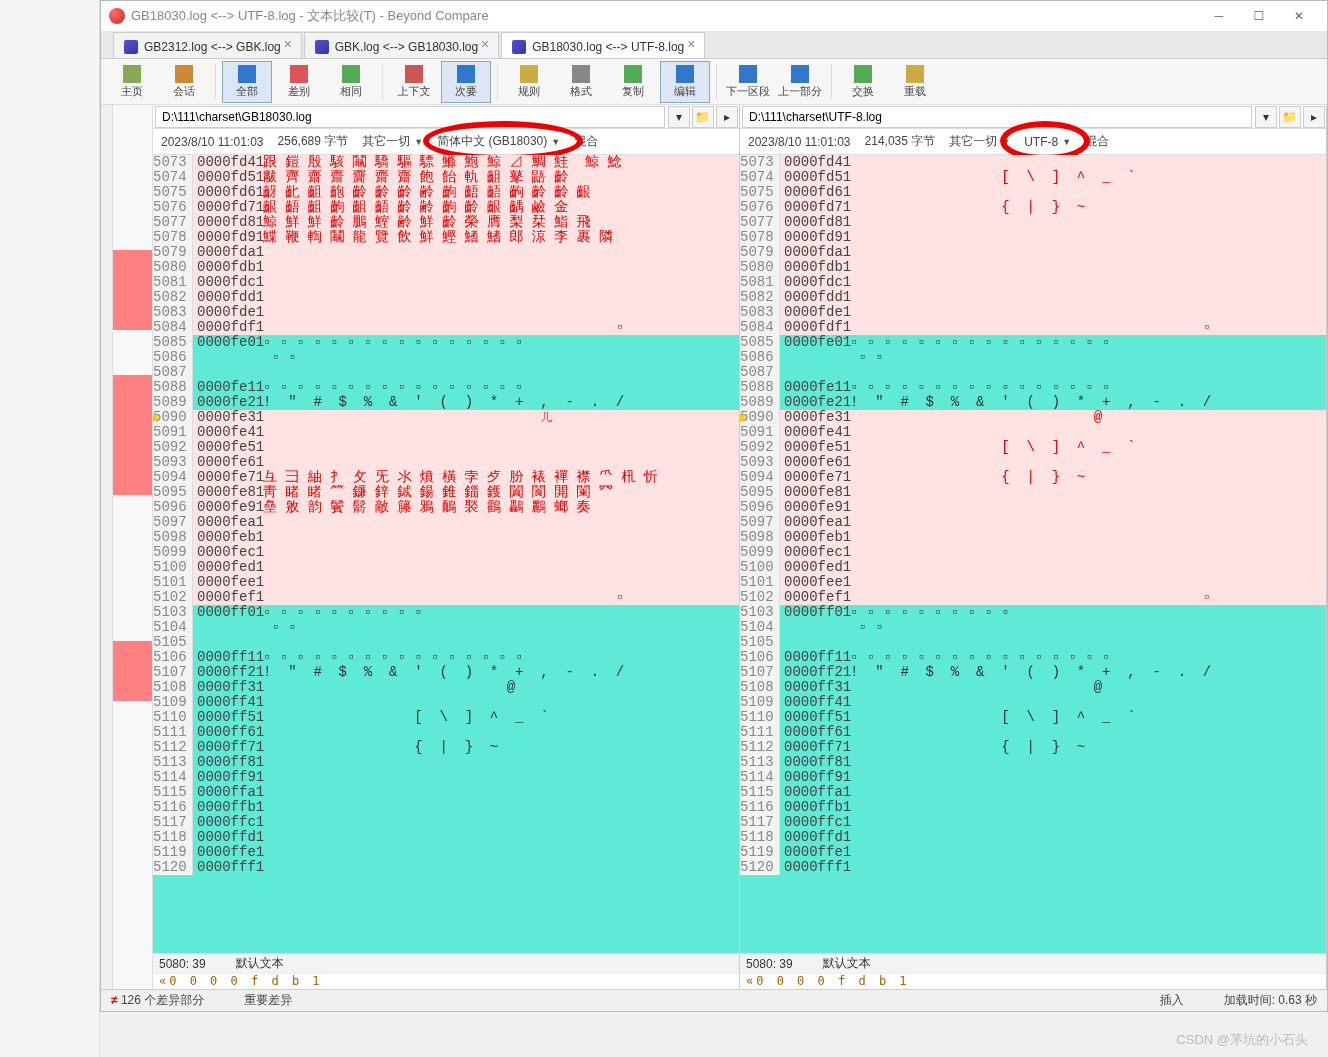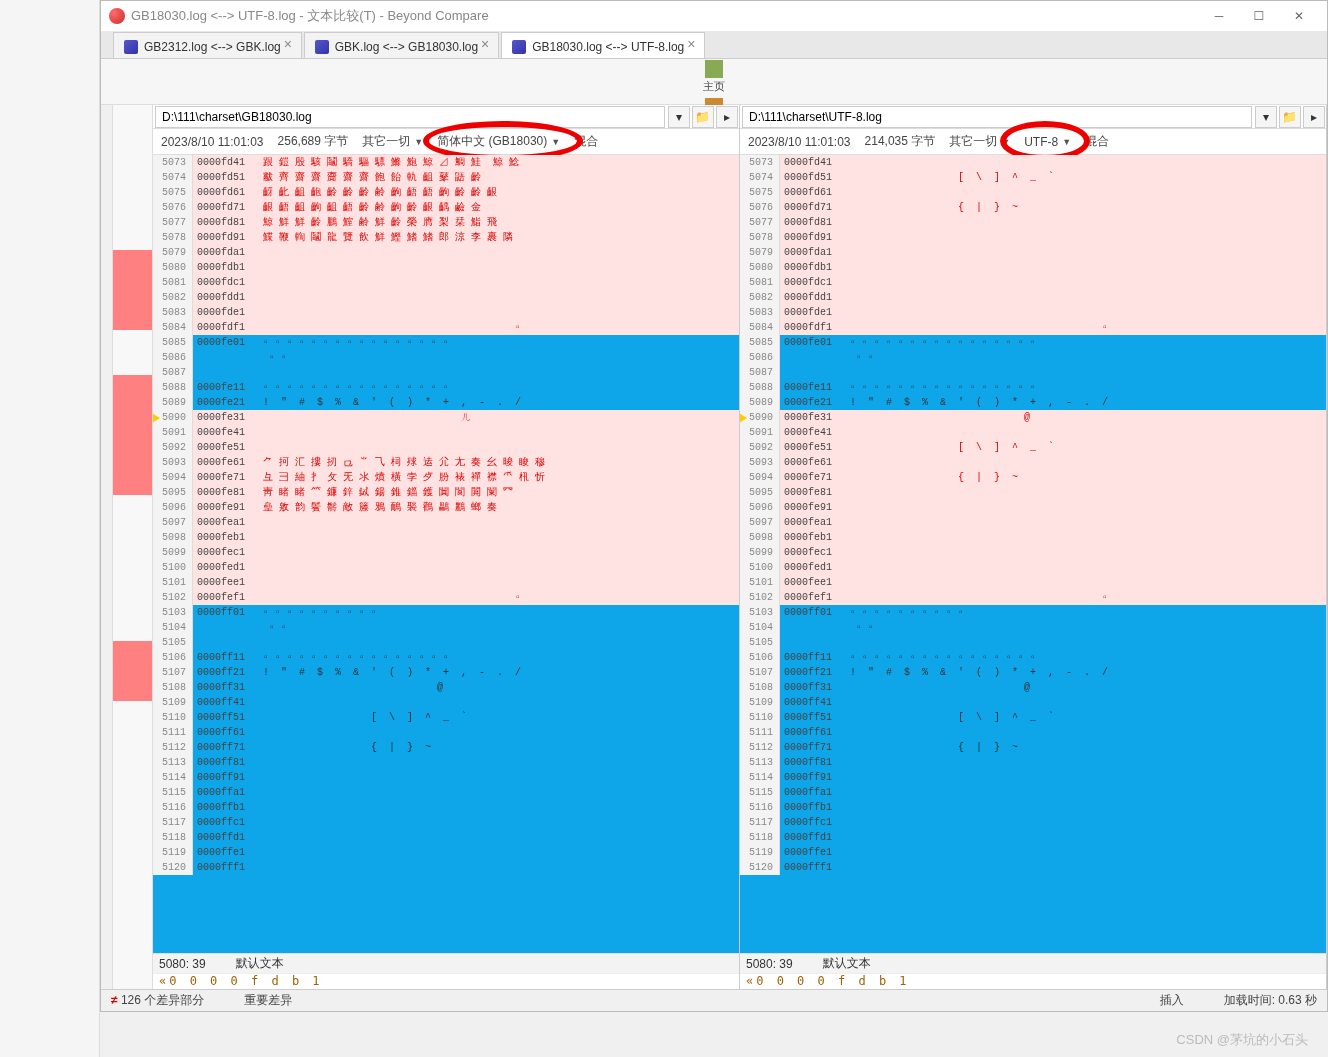--- a/index.html
+++ b/index.html
@@ -10,40 +10,40 @@
 .titlebar .title { flex: 1; font-size: 13px; }
 .winbtns { display: flex; }
 .winbtn { width: 40px; height: 28px; display: flex; align-items: center; justify-content: center; color: #666; }
 .menubar { height: 24px; display: flex; align-items: center; padding: 0 8px; gap: 14px; color: #444; }
 .menubar span { cursor: default; }
 .tabbar { height: 28px; display: flex; align-items: flex-end; background: #e8e8e8; border-bottom: 1px solid #ccc; padding-left: 12px; }
 .tab { height: 26px; padding: 4px 20px 4px 10px; background: #f3f3f3; border: 1px solid #ccc; border-bottom: none; margin-right: 2px; position: relative; display: flex; align-items: flex-end; gap: 6px; font-size: 12px; }
 .tab.active { background: #fff; }
 .tab .tabicon { width: 14px; height: 14px; background: linear-gradient(135deg,#55c,#33a); border-radius: 2px; }
 .tab .close { position: absolute; right: 6px; top: 5px; width: 14px; height: 14px; color: #888; font-size: 14px; line-height: 12px; text-align: center; }
-.toolbar { height: 46px; display: flex; align-items: center; padding: 0 6px; background: #f6f6f6; border-bottom: 1px solid #ddd; gap: 2px; flex-direction: column; }
+.toolbar { height: 46px; display: flex; align-items: center; padding: 0 6px; background: #f6f6f6; border-bottom: 1px solid #ddd; gap: 2px; }
 .tbtn { display: flex; flex-direction: column; align-items: center; justify-content: center; width: 50px; height: 42px; border: 1px solid transparent; font-size: 11px; color: #444; gap: 1px; }
 .tbtn.active { background: #dce6f5; border-color: #8ab; }
 .tbtn .ticon { width: 18px; height: 18px; }
 .tsep { width: 1px; height: 36px; background: #ddd; margin: 0 4px; }
 .content { flex: 1; display: flex; overflow: hidden; }
 .gutter { width: 12px; background: #f0f0f0; border-right: 1px solid #ddd; }
 .overview { width: 40px; background: #f8f8f8; border-right: 1px solid #ddd; display: flex; flex-direction: column; }
 .ov-block { flex: 1; }
 .ov-diff { background: #ff8080; height: 30px; margin: 1px 0; }
 .panes { flex: 1; display: flex; }
 .pane { flex: 1; display: flex; flex-direction: column; border-right: 1px solid #ccc; min-width: 0; }
 .pathbar { height: 24px; display: flex; align-items: center; border-bottom: 1px solid #ddd; background: #fff; }
 .pathinput { flex: 1; height: 22px; border: 1px solid #ccc; padding: 0 6px; margin: 0 2px; font-size: 12px; }
 .pathbtn { width: 22px; height: 22px; border: 1px solid #ccc; background: #f5f5f5; margin: 0 1px; display: flex; align-items: center; justify-content: center; }
 .infobar { height: 26px; display: flex; align-items: center; padding: 0 8px; gap: 14px; color: #444; font-size: 12px; background: #fff; border-bottom: 1px solid #ddd; position: relative; }
 .enc-drop { display: flex; align-items: center; gap: 4px; cursor: default; }
 .enc-drop .caret { font-size: 9px; color: #555; }
 .red-oval { position: absolute; border: 6px solid #e00; border-radius: 50%; pointer-events: none; }
-.hexgrid { flex: 1; overflow: hidden; background: #0ea5e9; font-family: "Consolas","Courier New",monospace; font-size: 10px; position: relative; }
+.hexgrid { flex: 1; overflow: hidden; background: #5eead4; font-family: "Consolas","Courier New",monospace; font-size: 14px; position: relative; }
 .hexline { display: flex; height: 15px; line-height: 15px; white-space: pre; }
 .hexline.diff { background: #ffe2e2; }
 .hexline.diff .hchars { color: #d00; }
 .lnum { width: 40px; text-align: right; color: #888; padding-right: 6px; background: #f3f3f3; border-right: 1px solid #ddd; }
 .addr { width: 70px; color: #444; padding-left: 4px; }
 .hchars { flex: 1; color: #333; overflow: hidden; }
 .yellow-arrow { position: absolute; left: -1px; width: 0; height: 0; border-top: 5px solid transparent; border-bottom: 5px solid transparent; border-left: 8px solid #fc0; }
 .bottombar { height: 20px; display: flex; align-items: center; padding: 0 6px; font-size: 12px; background: #f3f3f3; border-top: 1px solid #ddd; gap: 30px; }
 .hexdetail { height: 16px; font-family: monospace; font-size: 12px; padding: 0 6px; color: #a16207; letter-spacing: 3px; background: #fff; border-top: 1px solid #eee; }
 .statusbar { height: 22px; display: flex; align-items: center; padding: 0 10px; background: #f0f0f0; border-top: 1px solid #ccc; font-size: 12px; color: #444; gap: 40px; }
@@ -206,21 +206,21 @@
               <div class="hexline diff"><span class="lnum">5084</span><span class="addr">0000fdf1</span><span class="hchars">                                          ▫</span></div>
               <div class="hexline"><span class="lnum">5085</span><span class="addr">0000fe01</span><span class="hchars">▫ ▫ ▫ ▫ ▫ ▫ ▫ ▫ ▫ ▫ ▫ ▫ ▫ ▫ ▫ ▫</span></div>
               <div class="hexline"><span class="lnum">5086</span><span class="addr"></span><span class="hchars"> ▫ ▫</span></div>
               <div class="hexline"><span class="lnum">5087</span><span class="addr"></span><span class="hchars"></span></div>
               <div class="hexline"><span class="lnum">5088</span><span class="addr">0000fe11</span><span class="hchars">▫ ▫ ▫ ▫ ▫ ▫ ▫ ▫ ▫ ▫ ▫ ▫ ▫ ▫ ▫ ▫</span></div>
               <div class="hexline"><span class="lnum">5089</span><span class="addr">0000fe21</span><span class="hchars">!  "  #  $  %  &amp;  '  (  )  *  +  ,  -  .  /</span></div>
               <div class="yellow-arrow" style="top: 258px;"></div>
               <div class="hexline diff"><span class="lnum">5090</span><span class="addr">0000fe31</span><span class="hchars">                                 ㄦ</span></div>
               <div class="hexline diff"><span class="lnum">5091</span><span class="addr">0000fe41</span></div>
               <div class="hexline diff"><span class="lnum">5092</span><span class="addr">0000fe51</span></div>
-              <div class="hexline diff"><span class="lnum">5093</span><span class="addr">0000fe61</span><span class="hchars">⺈ 抲 汇 摟 扨 ⺋ ⺌ ⺄ 柌 殏 迲 ⺏ ⺐ 奏 ⺓ 晙 睃 穆</span></div>
+              <div class="hexline diff"><span class="lnum">5093</span><span class="addr">0000fe61</span></div>
               <div class="hexline diff"><span class="lnum">5094</span><span class="addr">0000fe71</span><span class="hchars">⺔ ⺕ 紬 ⺘ ⺙ ⺛ ⺢ 燌 橫 孛 ⺞ 朌 裱 襌 襟 ⺥ 㭄 忻</span></div>
               <div class="hexline diff"><span class="lnum">5095</span><span class="addr">0000fe81</span><span class="hchars">靑 睹 睹 ⺮ 鐮 鋅 鋱 鍚 錐 錙 鑊 闐 閬 閞 闌 ⺳</span></div>
               <div class="hexline diff"><span class="lnum">5096</span><span class="addr">0000fe91</span><span class="hchars">皨 敫 韵 鬢 鬋 敵 籐 鴉 鴯 褧 鸛 鸓 鸝 螂 奏</span></div>
               <div class="hexline diff"><span class="lnum">5097</span><span class="addr">0000fea1</span><span class="hchars"></span></div>
               <div class="hexline diff"><span class="lnum">5098</span><span class="addr">0000feb1</span><span class="hchars"></span></div>
               <div class="hexline diff"><span class="lnum">5099</span><span class="addr">0000fec1</span><span class="hchars"></span></div>
               <div class="hexline diff"><span class="lnum">5100</span><span class="addr">0000fed1</span><span class="hchars"></span></div>
               <div class="hexline diff"><span class="lnum">5101</span><span class="addr">0000fee1</span><span class="hchars"></span></div>
               <div class="hexline diff"><span class="lnum">5102</span><span class="addr">0000fef1</span><span class="hchars">                                          ▫</span></div>
               <div class="hexline"><span class="lnum">5103</span><span class="addr">0000ff01</span><span class="hchars">▫ ▫ ▫ ▫ ▫ ▫ ▫ ▫ ▫ ▫</span></div>

